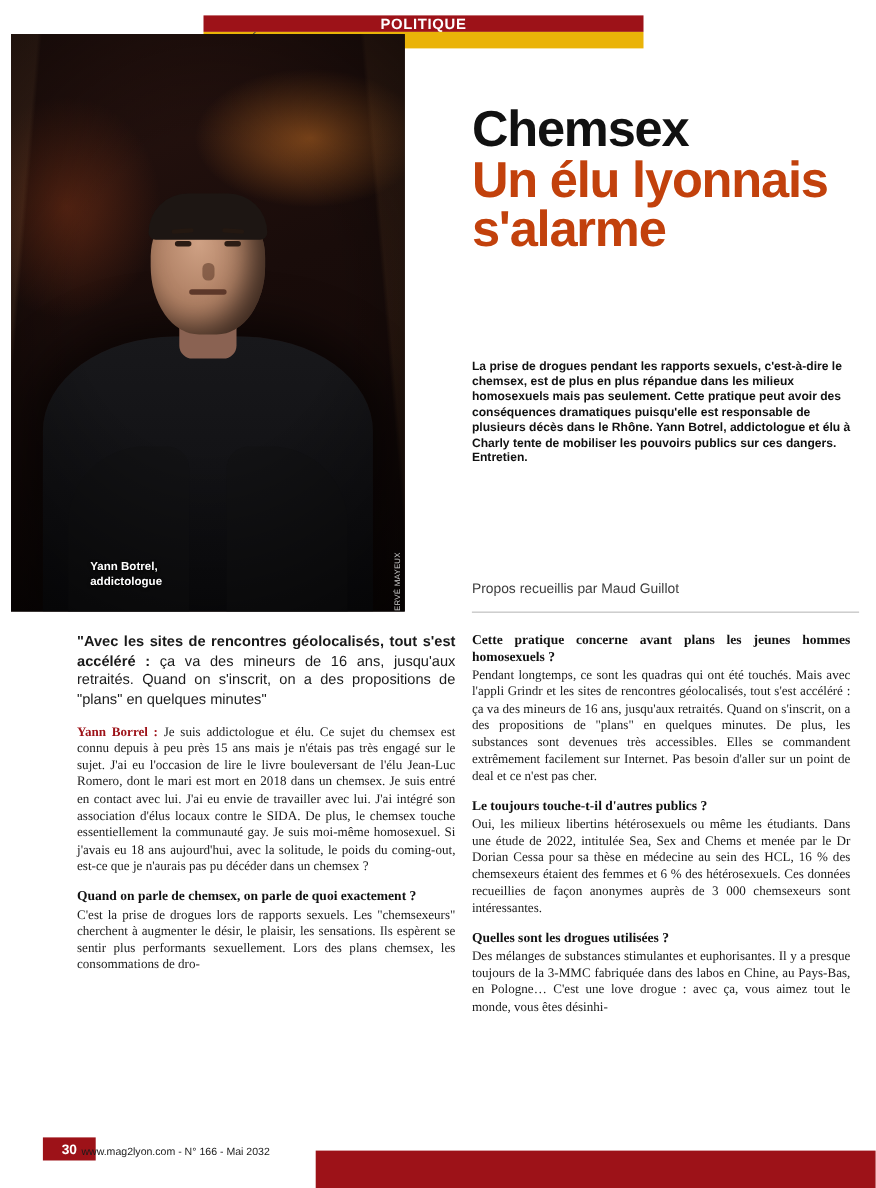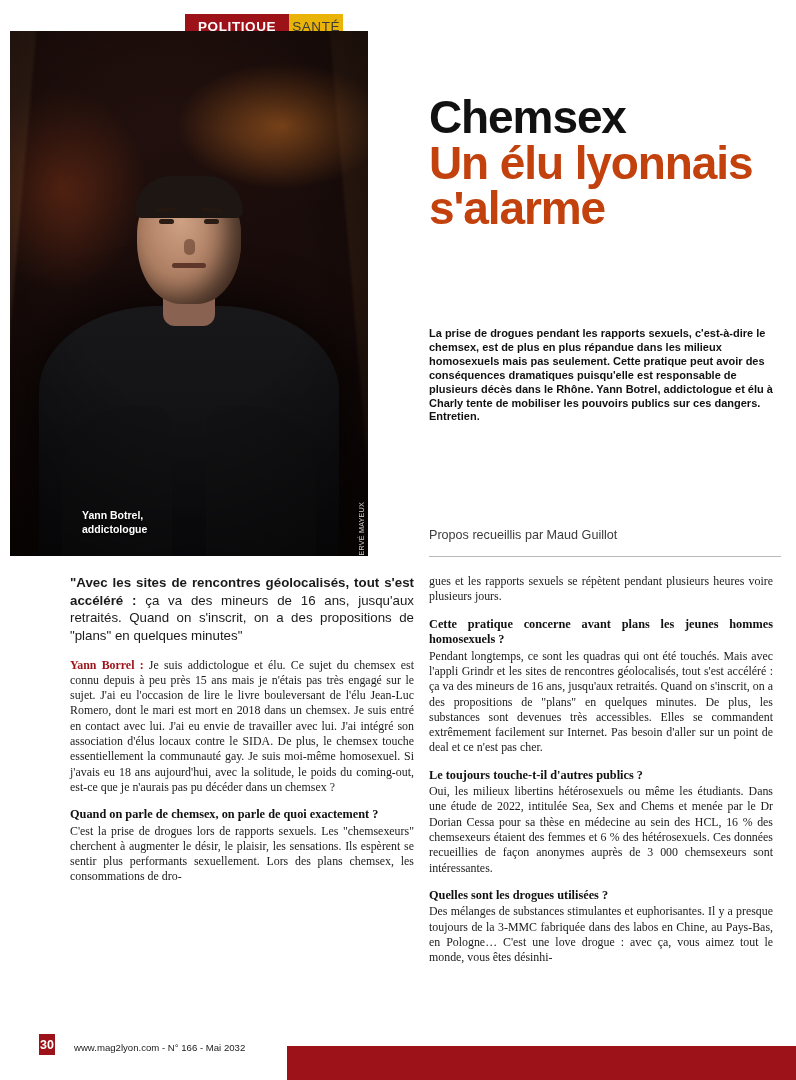--- a/index.html
+++ b/index.html
@@ -8,21 +8,21 @@
     background:#ffffff;
     font-family:"Liberation Serif", serif;
     position:relative;
     overflow:hidden;
   }
   .page{position:absolute;inset:0;}
 
   
   .cat-bar{
     position:absolute;top:14px;left:185px;width:400px;height:24px;
-    display:flex;align-items:stretch;
+    display:flex;align-items:stretch;flex-direction:column;
   }
   .cat-main{
     background:#9d1218;color:#ffffff;
     font-family:"Liberation Sans", sans-serif;
     font-weight:bold;font-size:13.5px;letter-spacing:.6px;
     display:flex;align-items:center;justify-content:center;
     padding:0 13px;
   }
   .cat-sub{
     background:#eab308;color:#3a3a3a;
@@ -161,21 +161,21 @@
   }
   .a{margin:0 0 12px 0;}
   .a.tight{margin-bottom:0;}
   .src{color:#9d1218;font-weight:bold;}
 
   
   .footer-bar{
     position:absolute;left:287px;bottom:0;width:509px;height:34px;background:#9d1218;
   }
   .folio{
-    position:absolute;left:39px;bottom:25px;width:16px;height:21px;background:#9d1218;
+    position:absolute;left:39px;bottom:25px;width:48px;height:21px;background:#9d1218;
     color:#ffffff;font-family:"Liberation Sans", sans-serif;font-weight:bold;font-size:12.5px;
     display:flex;align-items:center;justify-content:center;
   }
   .footer-text{
     position:absolute;left:74px;bottom:27px;
     font-family:"Liberation Sans", sans-serif;font-size:9.6px;color:#1a1a1a;
   }
 </style>
 </head>
 <body>
@@ -223,21 +223,20 @@
       <b>"Avec les sites de rencontres géolocalisés, tout s'est accéléré :</b><span> ça va des mineurs de 16 ans, jusqu'aux retraités. Quand on s'inscrit, on a des propositions de "plans" en quelques minutes"</span>
     </p>
 
     <p class="a"><span class="src">Yann Borrel :</span><span> Je suis addictologue et élu. Ce sujet du chemsex est connu depuis à peu près 15 ans mais je n'étais pas très engagé sur le sujet. J'ai eu l'occasion de lire le livre bouleversant de l'élu Jean-Luc Romero, dont le mari est mort en 2018 dans un chemsex. Je suis entré en contact avec lui. J'ai eu envie de travailler avec lui. J'ai intégré son association d'élus locaux contre le SIDA. De plus, le chemsex touche essentiellement la communauté gay. Je suis moi-même homosexuel. Si j'avais eu 18 ans aujourd'hui, avec la solitude, le poids du coming-out, est-ce que je n'aurais pas pu décéder dans un chemsex ?</span></p>
 
     <p class="q">Quand on parle de chemsex, on parle de quoi exactement ?</p>
     <p class="a tight">C'est la prise de drogues lors de rapports sexuels. Les "chemsexeurs" cherchent à augmenter le désir, le plaisir, les sensations. Ils espèrent se sentir plus performants sexuellement. Lors des plans chemsex, les consommations de dro-</p>
   </div>
 
   <div class="col col-right">
-    <p class="a">gues et les rapports sexuels se répètent pendant plusieurs heures voire plusieurs jours.</p>
 
     <p class="q">Cette pratique concerne avant plans les jeunes hommes homosexuels ?</p>
     <p class="a">Pendant longtemps, ce sont les quadras qui ont été touchés. Mais avec l'appli Grindr et les sites de rencontres géolocalisés, tout s'est accéléré : ça va des mineurs de 16 ans, jusqu'aux retraités. Quand on s'inscrit, on a des propositions de "plans" en quelques minutes. De plus, les substances sont devenues très accessibles. Elles se commandent extrêmement facilement sur Internet. Pas besoin d'aller sur un point de deal et ce n'est pas cher.</p>
 
     <p class="q">Le toujours touche-t-il d'autres publics ?</p>
     <p class="a">Oui, les milieux libertins hétérosexuels ou même les étudiants. Dans une étude de 2022, intitulée Sea, Sex and Chems et menée par le Dr Dorian Cessa pour sa thèse en médecine au sein des HCL, 16 % des chemsexeurs étaient des femmes et 6 % des hétérosexuels. Ces données recueillies de façon anonymes auprès de 3 000 chemsexeurs sont intéressantes.</p>
 
     <p class="q">Quelles sont les drogues utilisées ?</p>
     <p class="a tight">Des mélanges de substances stimulantes et euphorisantes. Il y a presque toujours de la 3-MMC fabriquée dans des labos en Chine, au Pays-Bas, en Pologne… C'est une love drogue : avec ça, vous aimez tout le monde, vous êtes désinhi-</p>
   </div>

